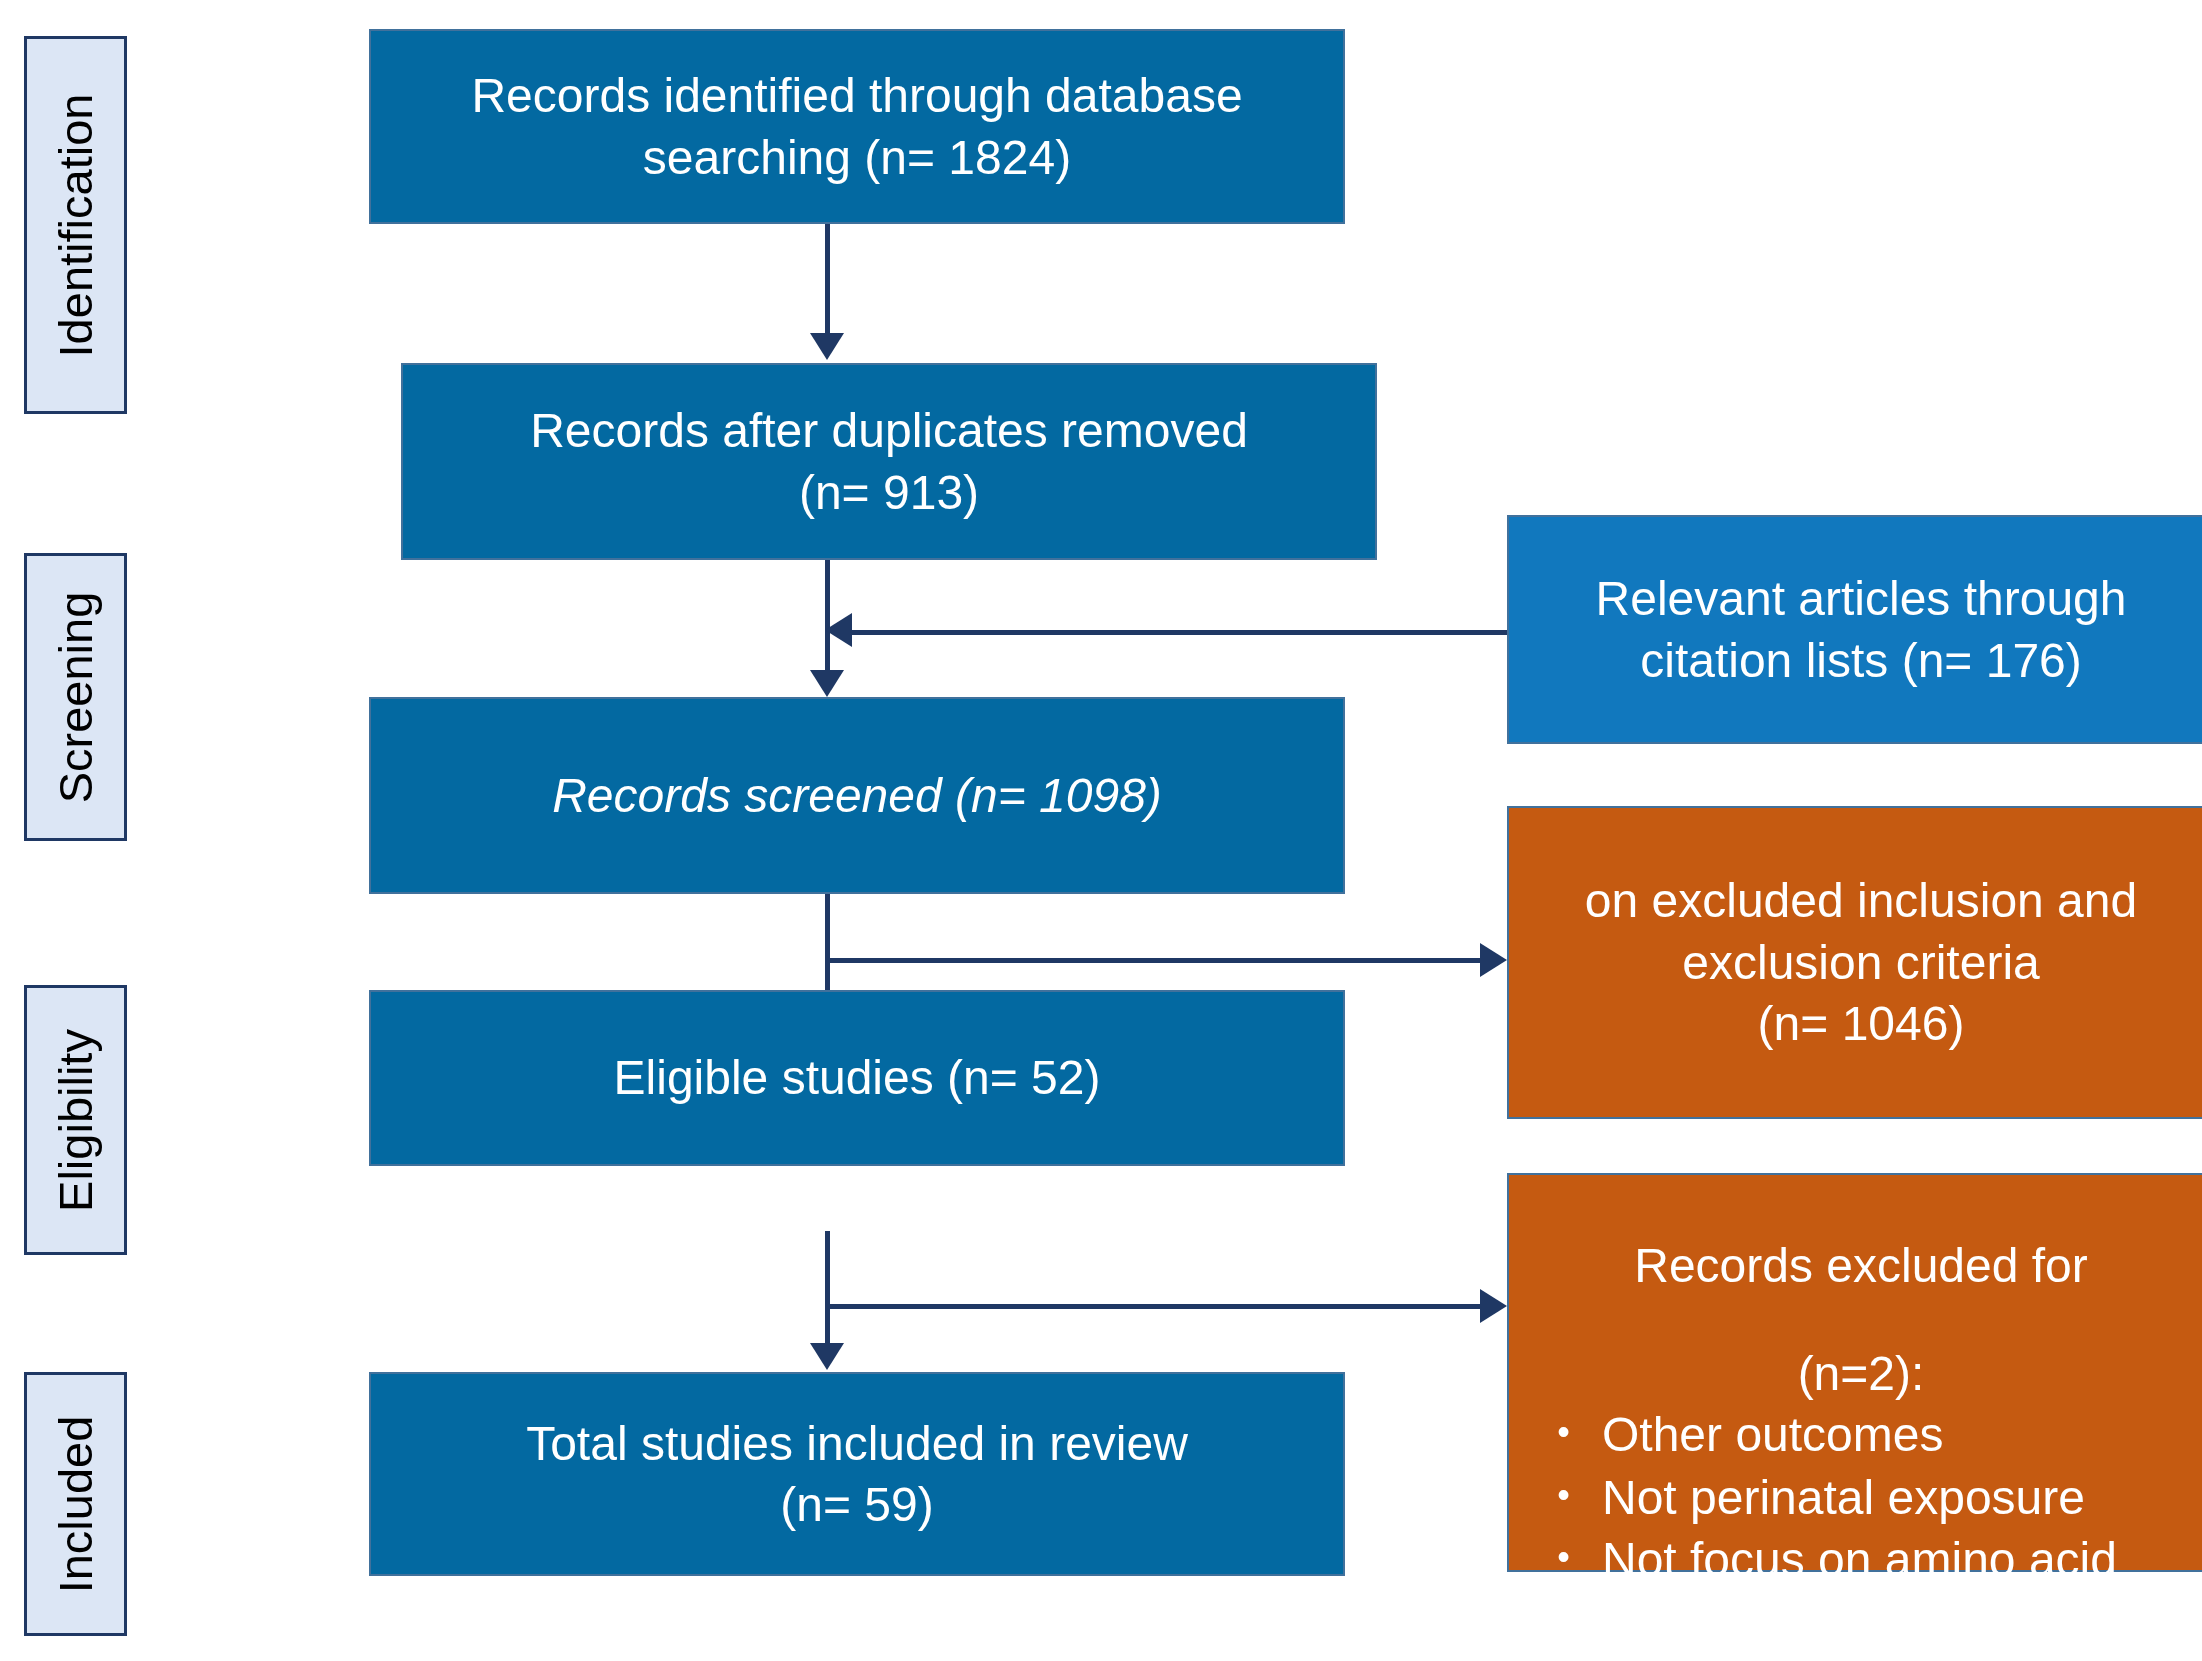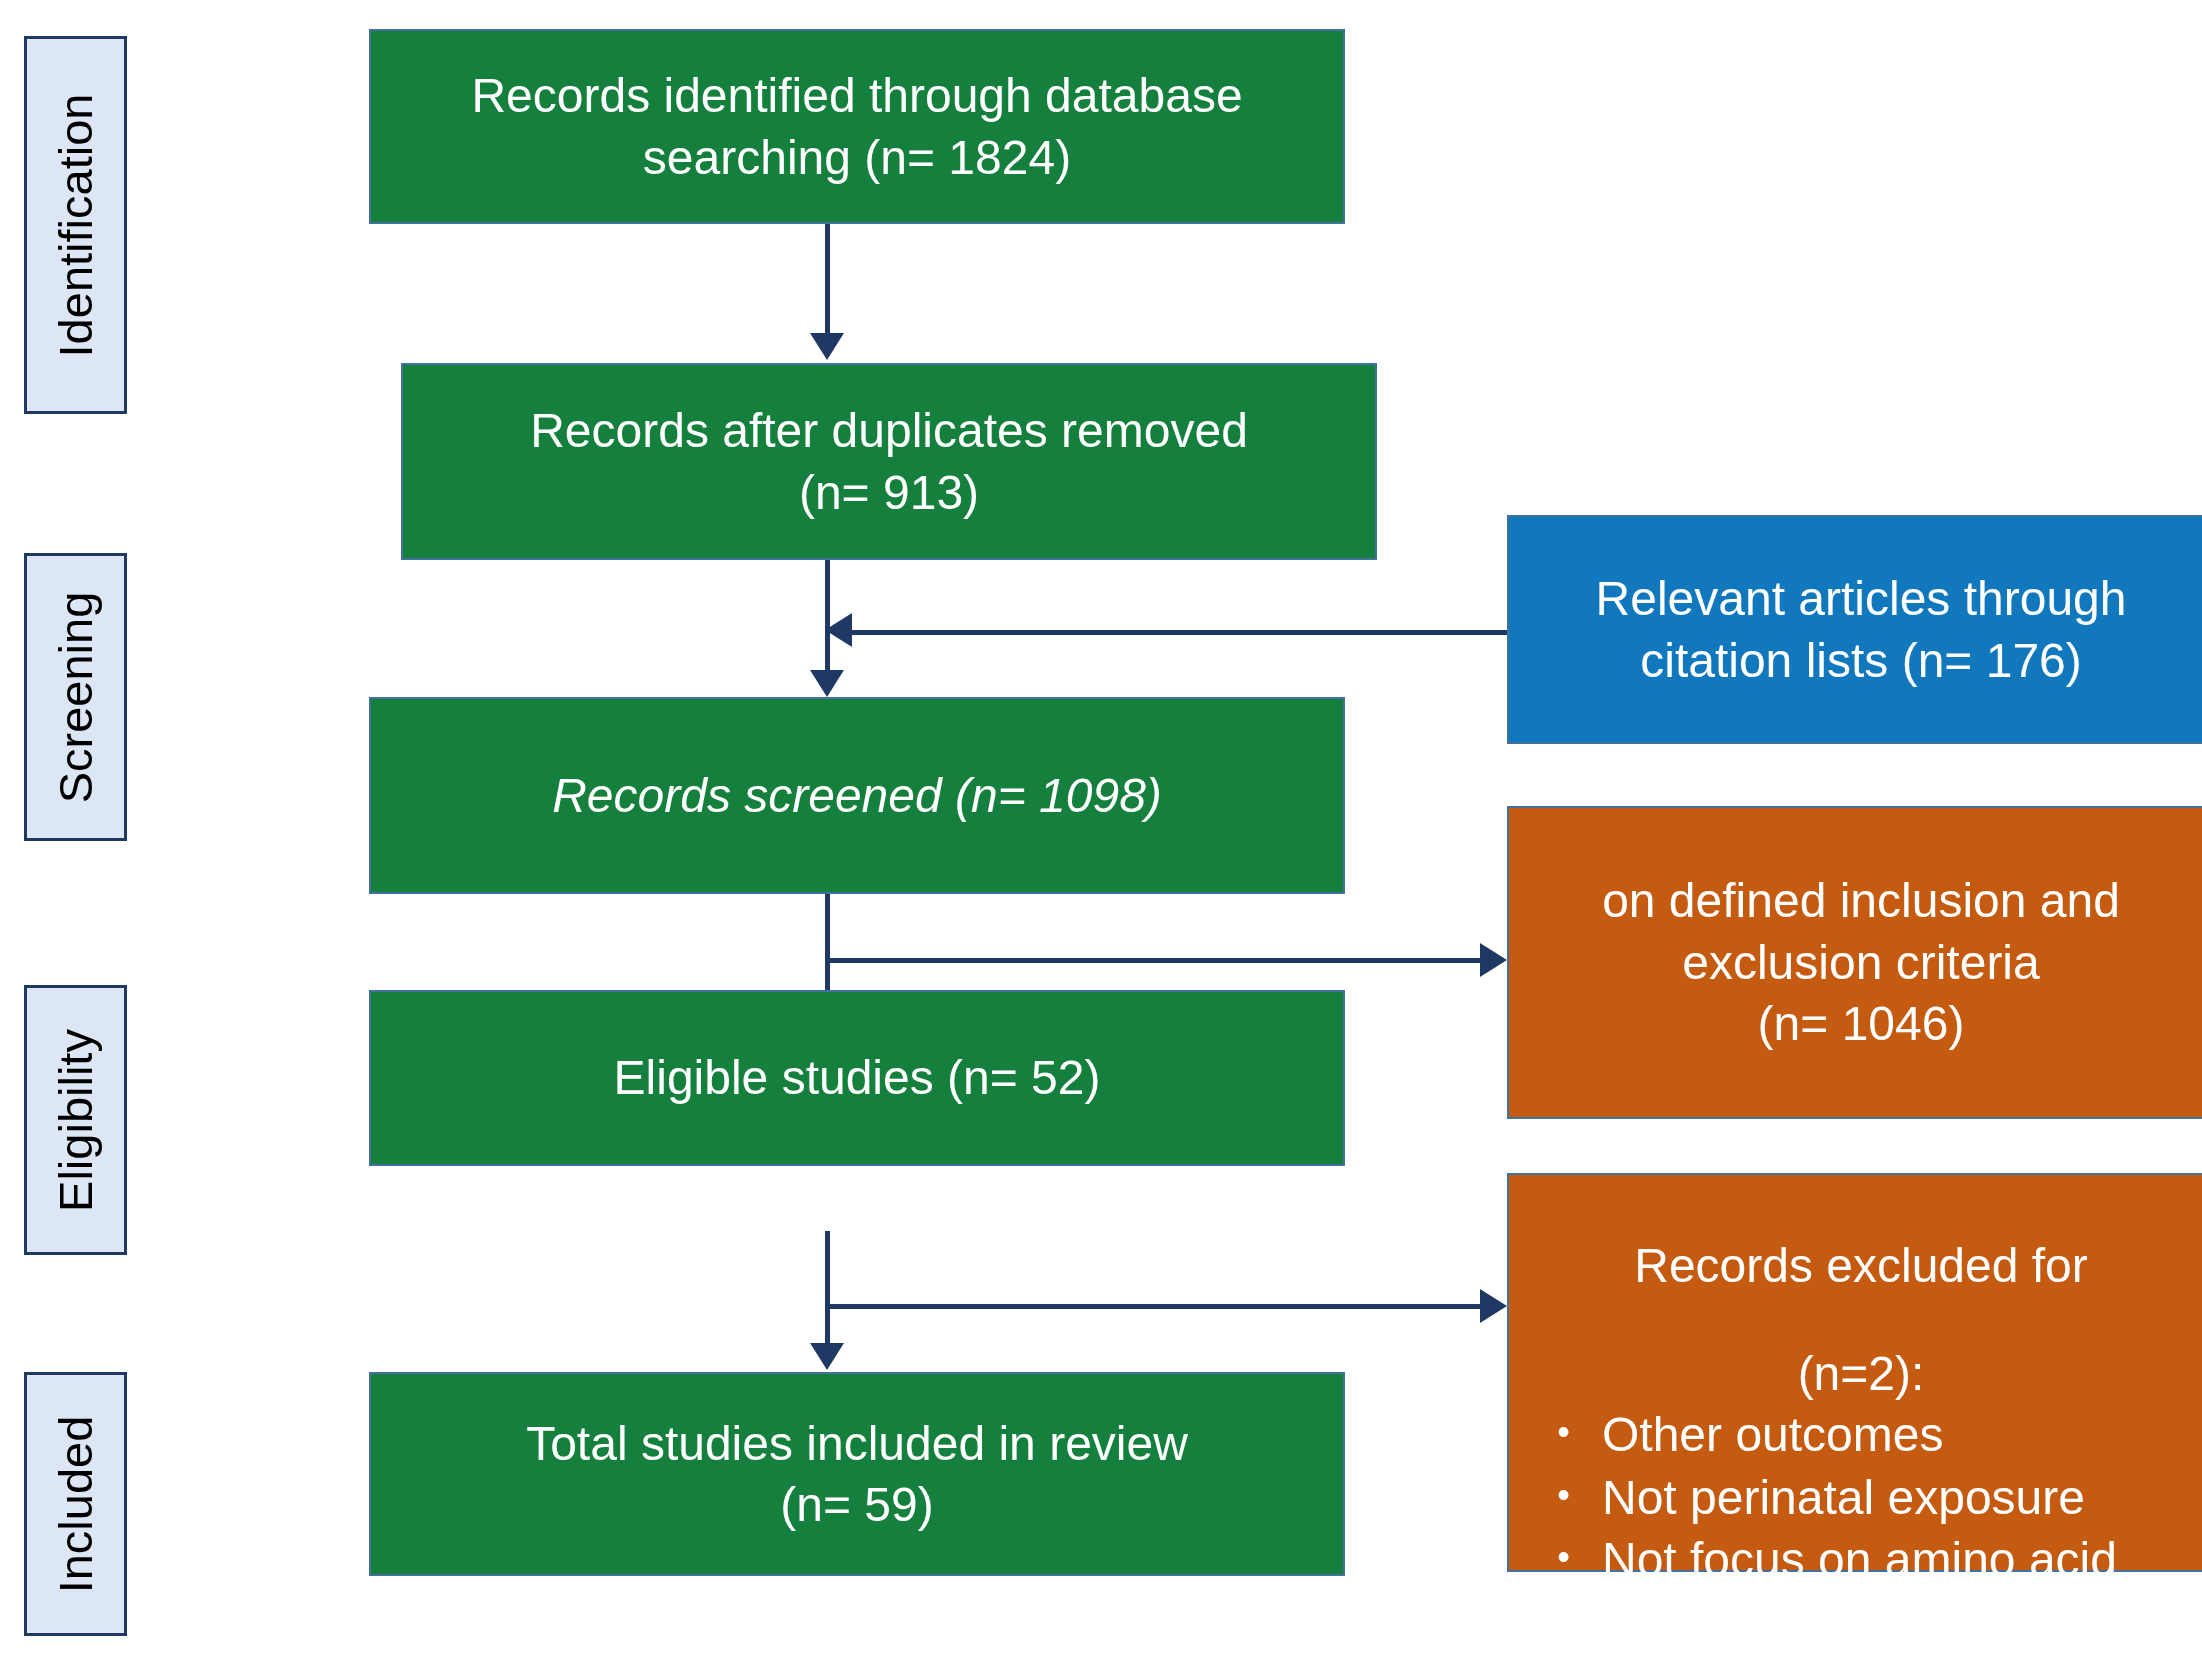--- a/index.html
+++ b/index.html
@@ -45,21 +45,21 @@
     align-items: center;
     justify-content: center;
     text-align: center;
     color: #ffffff;
     font-family: "Liberation Sans", sans-serif;
     font-size: 48px;
     line-height: 1.28;
     padding: 5.4px 23px;
   }
   .box-main {
-    background: #15803d;
+    background: #0369a1;
     border: 2.7px solid #41719C;
   }
   .box-citation {
     background: #1178BE;
     border: 2.7px solid #41719C;
   }
   .box-exclude {
     background: #C55A11;
     border: 2.7px solid #41719C;
   }
@@ -192,21 +192,21 @@
       <div>citation lists (n= 176)</div>
     </div>
   </div>
 
   <div class="box box-main" style="left:369px; top:697px; width:976px; height:197px;font-style:italic;">
     <div>Records screened (n= 1098)</div>
   </div>
 
   <div class="box box-exclude" style="left:1507px; top:806px; width:708px; height:313px;">
     <div>
-      <div>on defined inclusion and</div>
+      <div>on excluded inclusion and</div>
       <div>exclusion criteria</div>
       <div>(n= 1046)</div>
     </div>
   </div>
 
   <div class="box box-main" style="left:369px; top:990px; width:976px; height:176px;">
     <div>Eligible studies (n= 52)</div>
   </div>
 
   <div class="box box-exclude box-exclude-list" style="left:1507px; top:1173px; width:708px; height:399px;">

